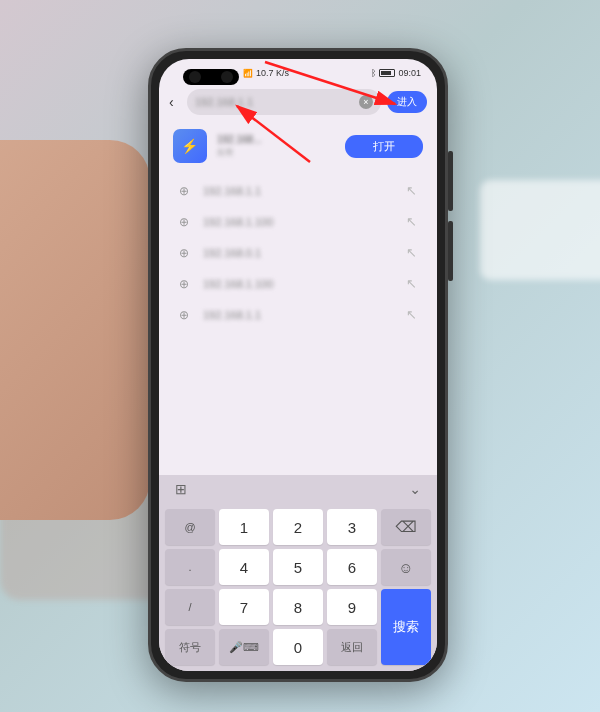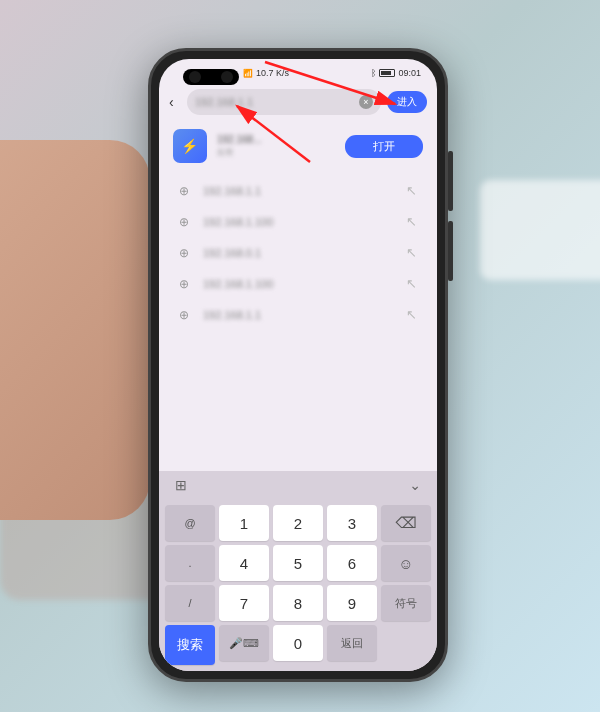--- a/index.html
+++ b/index.html
@@ -133,23 +133,23 @@
         <div class="key gray sub">.</div>
         <div class="key">4</div>
         <div class="key">5</div>
         <div class="key">6</div>
         <div class="key gray">☺</div>
 
         <div class="key gray sub">/</div>
         <div class="key">7</div>
         <div class="key">8</div>
         <div class="key">9</div>
+        <div class="key blue">搜索</div>
+
         <div class="key gray sub">符号</div>
-
-        <div class="key blue">搜索</div>
         <div class="key gray sub">🎤⌨</div>
         <div class="key">0</div>
         <div class="key gray sub">返回</div>
       </div>
     </div>
   </div>
 </div>
 
 <div class="arrow" style="left:265px;top:62px">
   <svg width="150" height="80">

